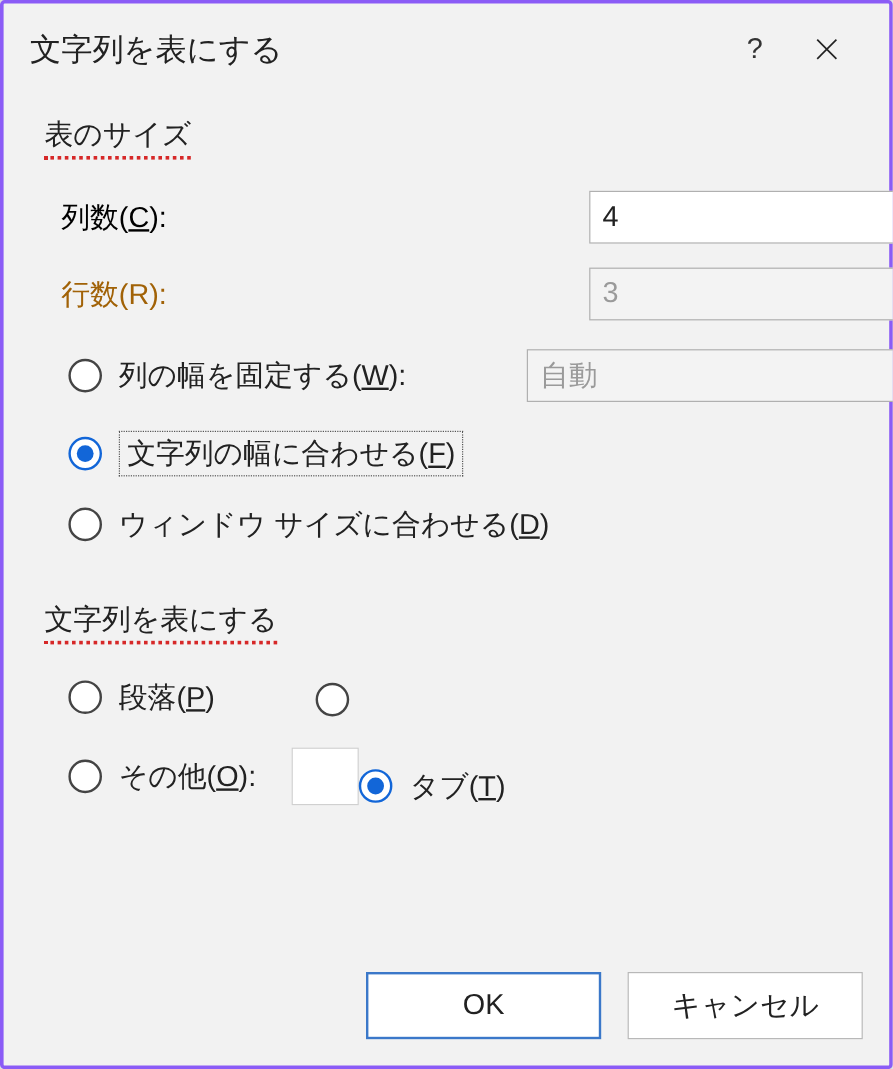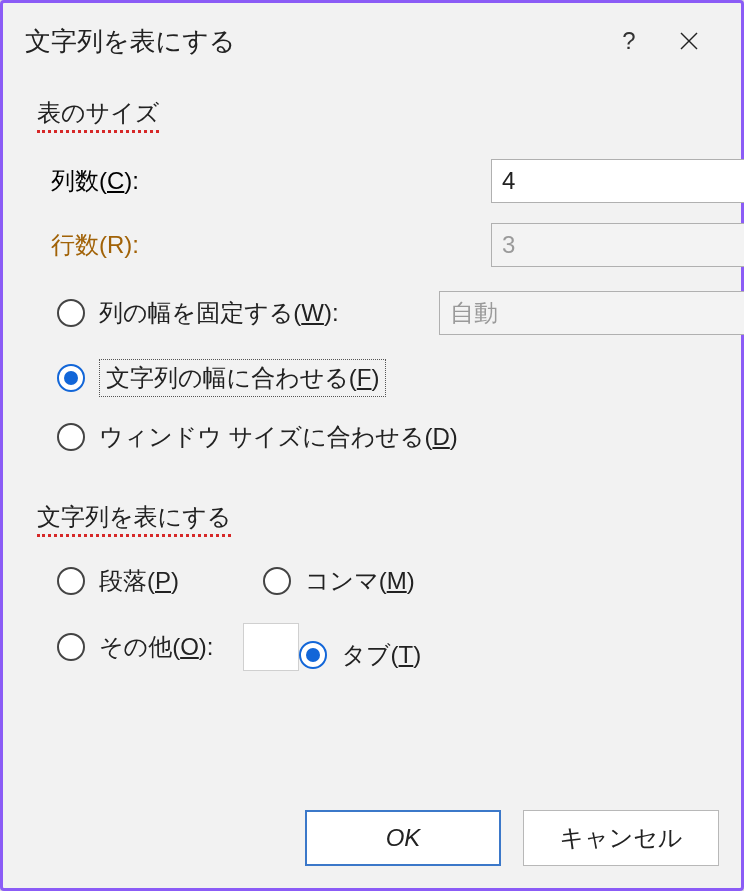--- a/index.html
+++ b/index.html
@@ -173,21 +173,20 @@
     width: 196px;
     height: 56px;
     font-size: 24px;
     background: #fff;
     border: 1px solid #b8b8b8;
     cursor: pointer;
     color: #222;
   }
   .btn.primary {
     border: 2px solid #3b78c9;
-    font-style: italic;
   }
 </style>
 </head>
 <body>
 
 <div class="dialog">
 
   <div class="titlebar">
     <div class="title">文字列を表にする</div>
     <button class="title-btn help">?</button>
@@ -259,23 +258,20 @@
     <div class="sep-grid">
       <div class="sep-row">
         <div class="sep-item">
           <div class="radio"></div>
           <div class="radio-label">
             <span>段落(</span><span class="accel">P</span><span>)</span>
           </div>
         </div>
         <div class="sep-item">
           <div class="radio"></div>
-          <div class="radio-label">
-            <span>コンマ(</span><span class="accel">M</span><span>)</span>
-          </div>
         </div>
       </div>
       <div class="sep-row">
         <div class="sep-item" style="width:auto">
           <div class="radio"></div>
           <div class="radio-label">
             <span>その他(</span><span class="accel">O</span><span>):</span>
           </div>
           <input class="other-box" value="" style="">
         </div>

